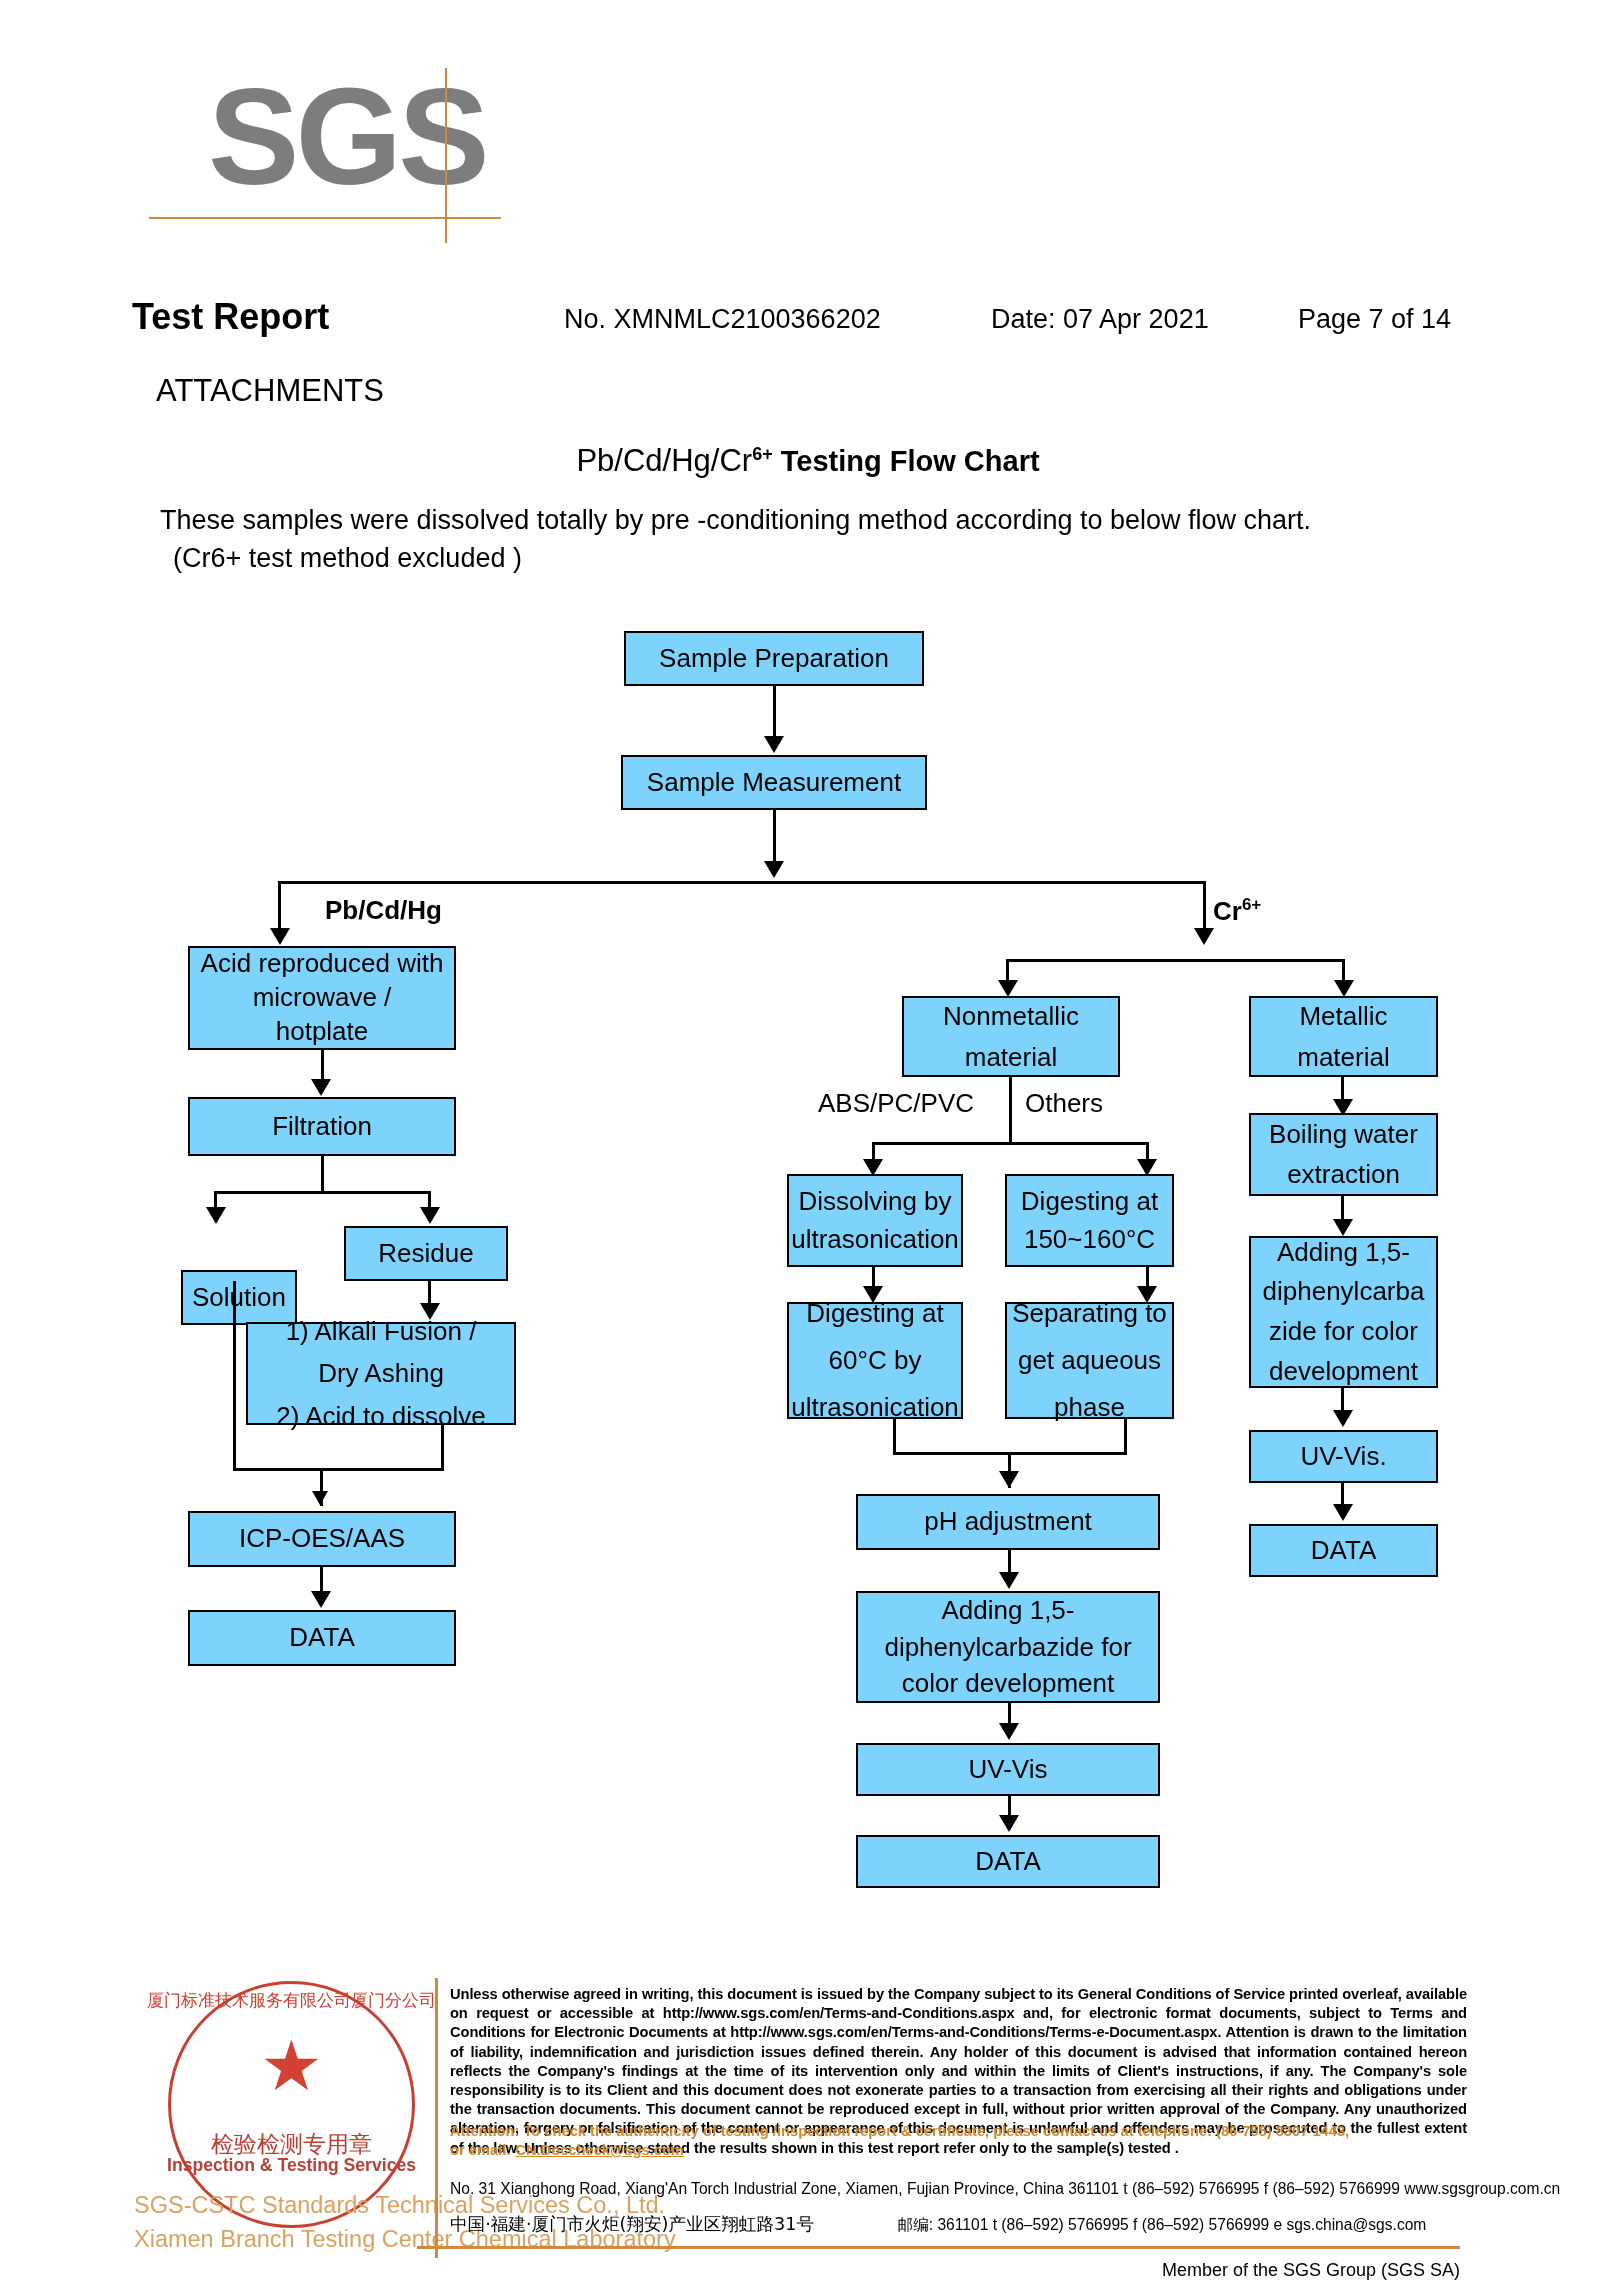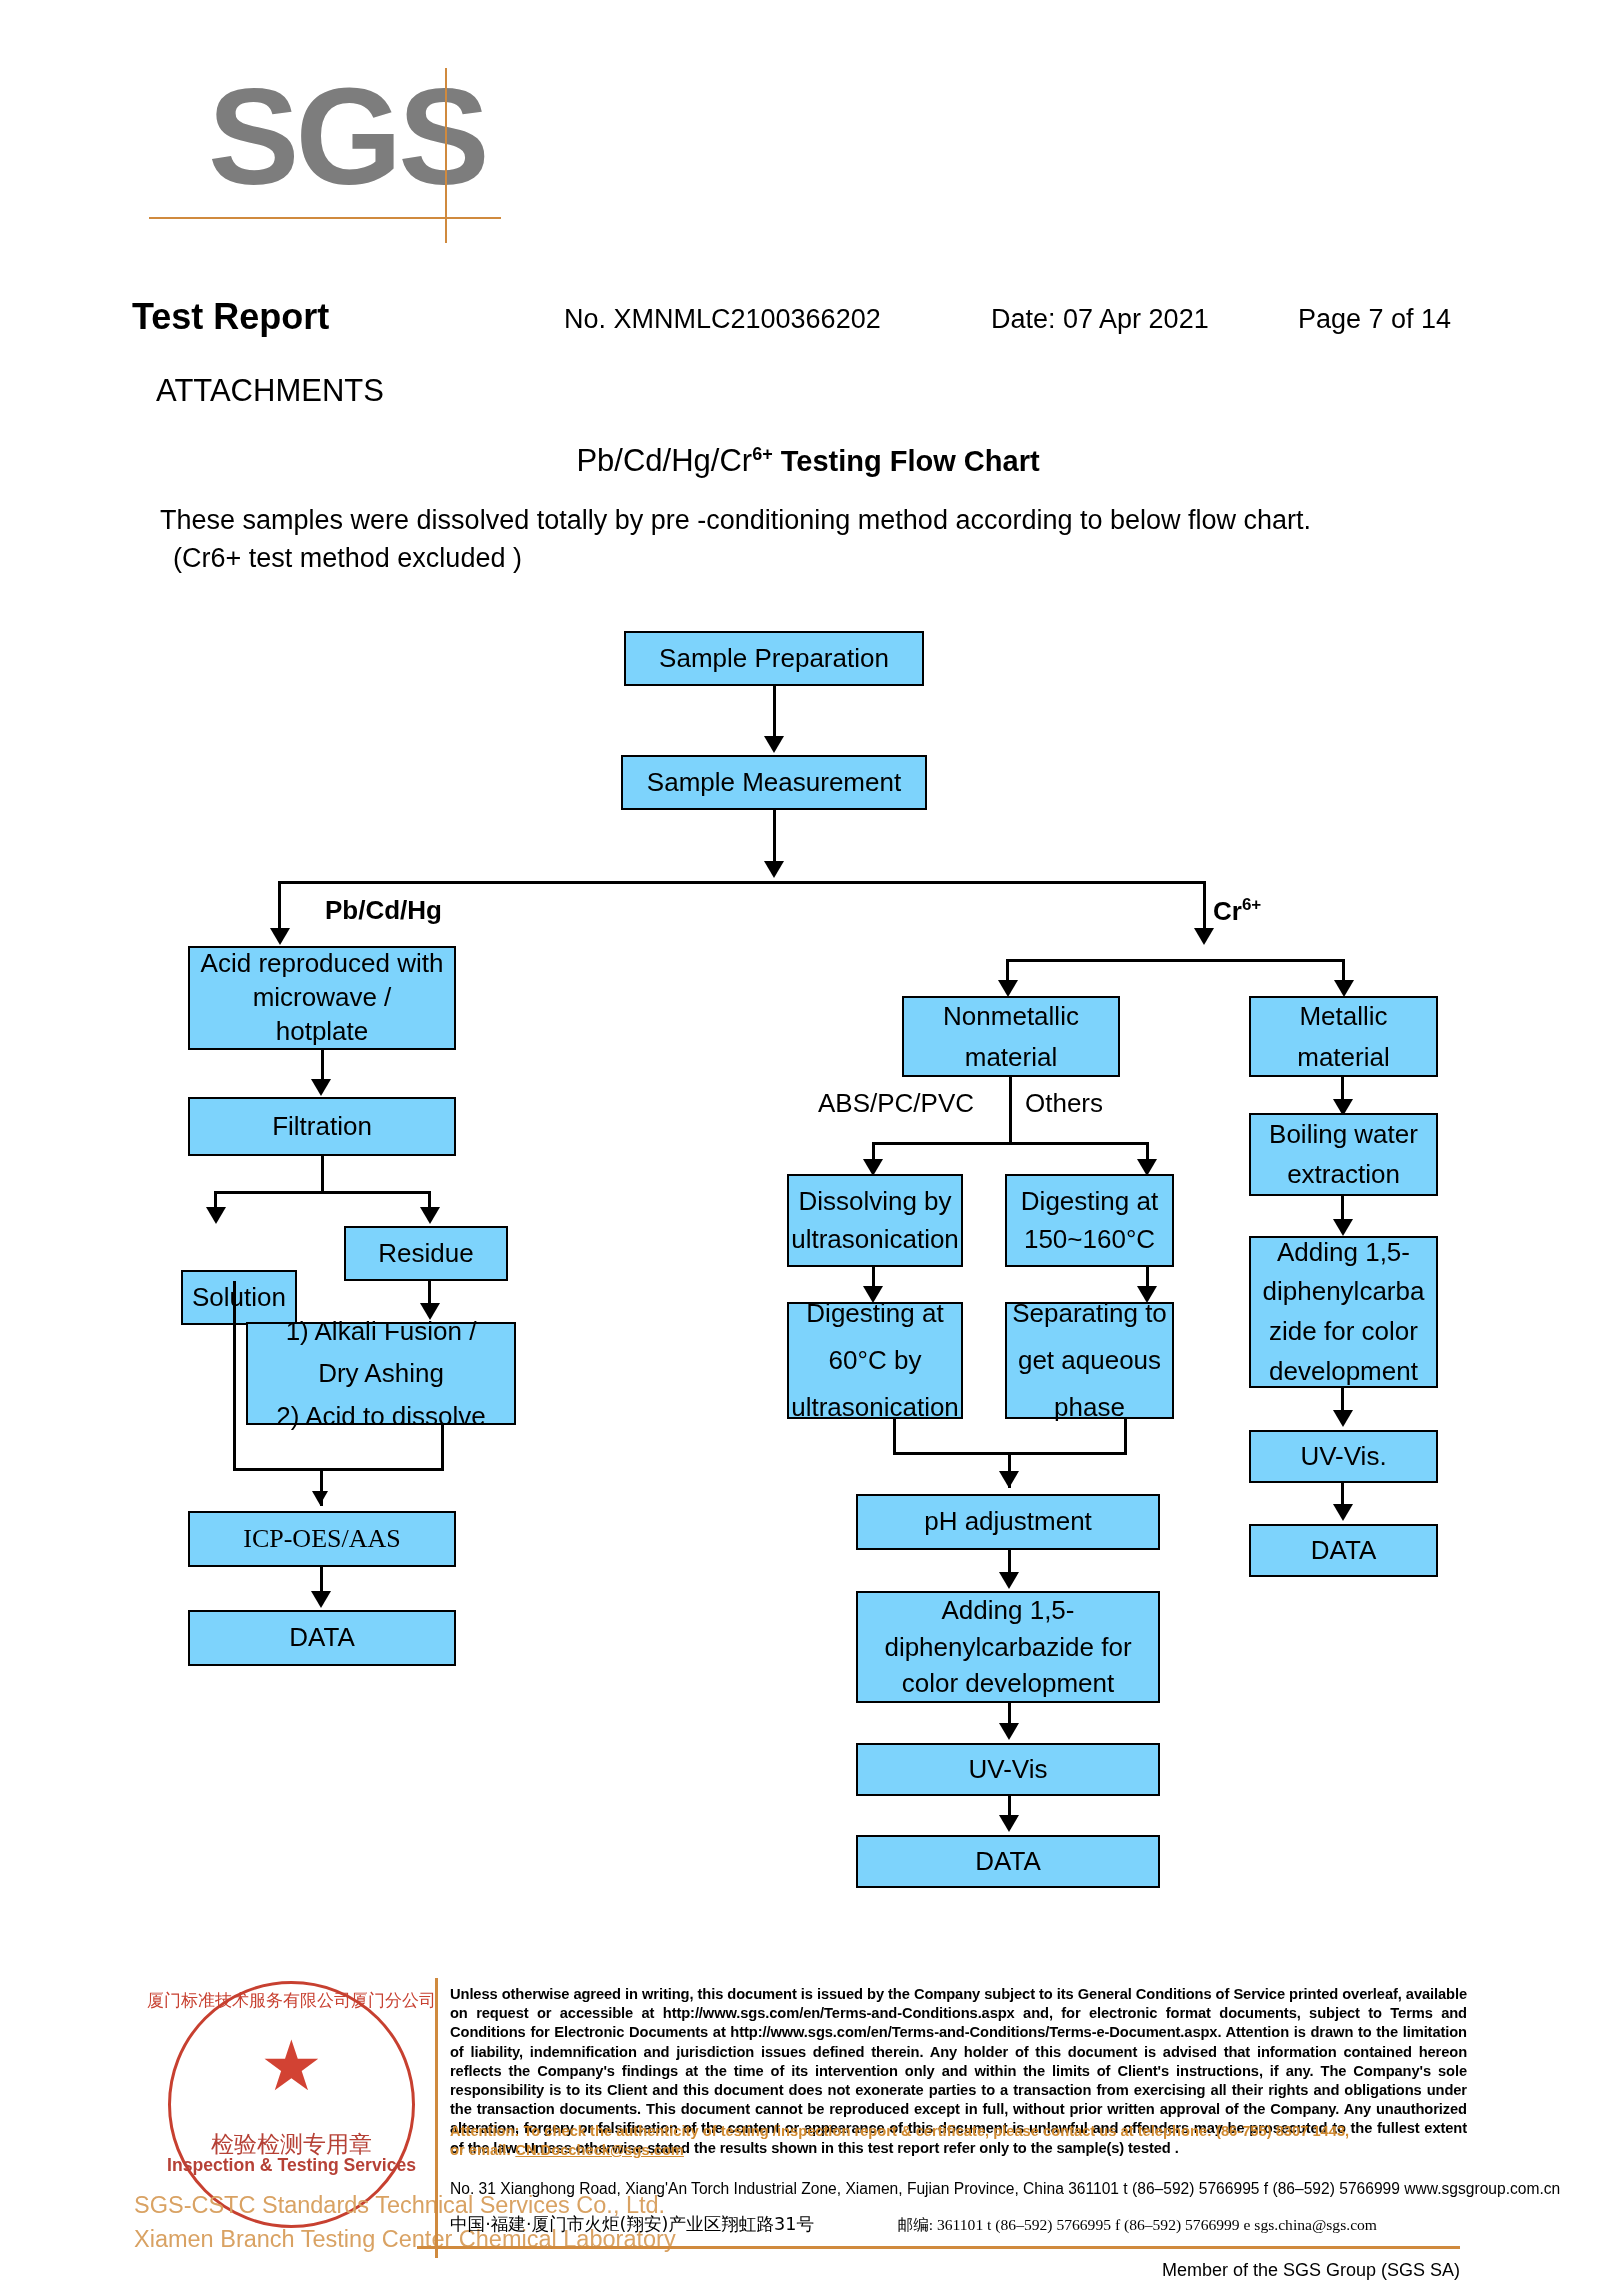--- a/index.html
+++ b/index.html
@@ -60,21 +60,21 @@
   #ft-vline{position:absolute;left:435px;top:1978px;width:2.6px;height:280px;background:#d08a3e;}
   #ft-hline{position:absolute;left:417px;top:2246px;width:1043px;height:2.6px;background:#d08a3e;}
 
   #legal{position:absolute;left:450px;top:1985px;width:1017px;font-size:14.7px;line-height:1.305;
          text-align:justify;font-weight:bold;letter-spacing:-0.1px;}
   #legal a,.u{text-decoration:underline;}
   #attn{position:absolute;left:450px;top:2122px;width:1023px;font-size:14.7px;line-height:1.30;
         color:#d0892f;font-weight:bold;}
   #addr1{position:absolute;left:450px;top:2180px;font-size:15.6px;white-space:nowrap;font-weight:500;}
   #addr2{position:absolute;left:450px;top:2212px;font-size:17.6px;white-space:nowrap;font-family:"DejaVu Sans",sans-serif;}
-  #addr2 .en{font-family:Liberation Serif, serif;font-size:15.6px;}
+  #addr2 .en{font-family:Liberation Sans, sans-serif;font-size:15.6px;}
   #member{position:absolute;left:0;top:2260px;width:1460px;text-align:right;font-size:18px;}
 </style>
 </head>
 <body>
 
 <div id="logo-wrap">
   <div id="logo-text">SGS</div>
   <div id="logo-hline"></div>
   <div id="logo-vline"></div>
 </div>
@@ -144,21 +144,21 @@
     <span>1) Alkali Fusion /</span>
     <span>Dry Ashing</span>
     <span>2) Acid to dissolve</span>
   </div>
 
   <div class="ln vln" style="left:441px;top:1424px;height:46px;"></div>
   <div class="ln hln" style="left:233px;top:1468px;width:211px;"></div>
   <div class="ln vln" style="left:320px;top:1468px;height:38px;"></div>
   <div class="arrow sm" style="left:312px;top:1491px;"></div>
 
-  <div class="node" style="left:188px;top:1511px;width:268px;height:56px;font-family:Liberation Serif, serif;">ICP-OES/AAS</div>
+  <div class="node" style="left:188px;top:1511px;width:268px;height:56px;">ICP-OES/AAS</div>
   <div class="ln vln thick" style="left:320px;top:1567px;width:3.3px;height:36px;"></div>
   <div class="arrow" style="left:311px;top:1591px;"></div>
 
   <div class="node" style="left:188px;top:1610px;width:268px;height:56px;">DATA</div>
 
   <div class="ln hln" style="left:1006px;top:959px;width:339px;"></div>
   <div class="ln vln thick" style="left:1006px;top:959px;width:3.3px;height:31px;"></div>
   <div class="ln vln thick" style="left:1342px;top:959px;width:3.3px;height:31px;"></div>
   <div class="arrow" style="left:998px;top:980px;"></div>
   <div class="arrow" style="left:1334px;top:980px;"></div>

